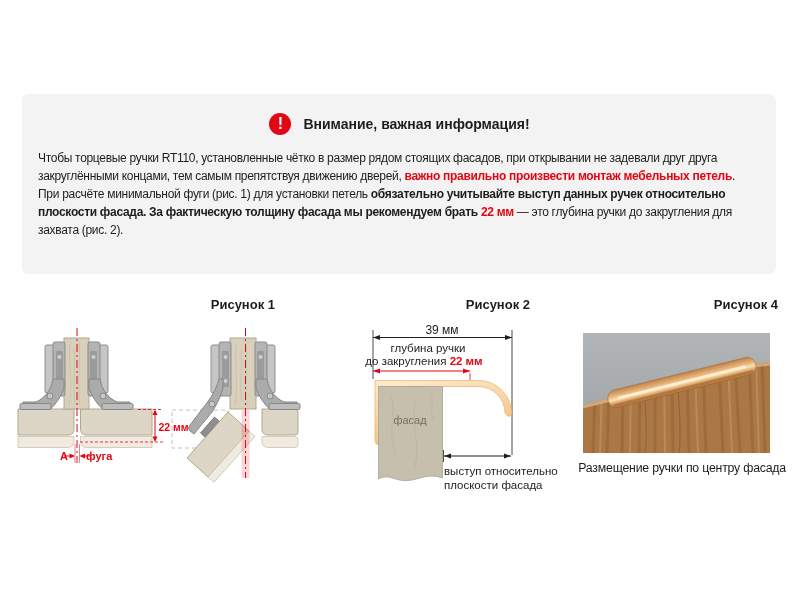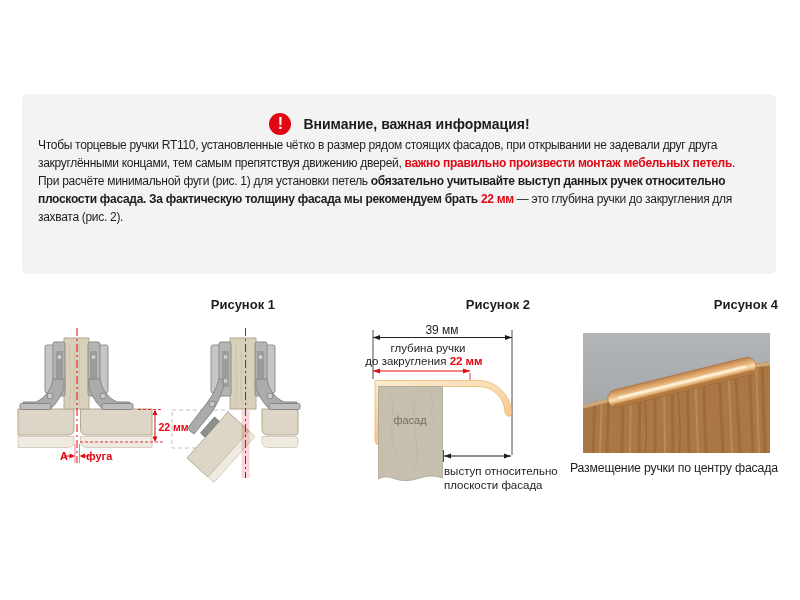--- a/index.html
+++ b/index.html
@@ -15,37 +15,37 @@
   .notice-header{
     display:flex;align-items:center;justify-content:center;gap:12px;height:24px;
   }
   .warn-icon{
     width:22px;height:22px;border-radius:50%;background:#e30613;color:#fff;
     display:flex;align-items:center;justify-content:center;
     font-weight:bold;font-size:16px;line-height:1;flex:0 0 auto;
   }
   .notice-title{font-weight:bold;font-size:14px;text-align:right;}
   .notice-text{
-    font-size:12px;line-height:18px;letter-spacing:-0.3px;
+    margin-top:13px;font-size:12px;line-height:18px;letter-spacing:-0.3px;
   }
   .notice-text .para{margin:0;}
   .b{font-weight:bold;}
   .r{color:#e30613;font-weight:bold;}
   .fig-caption{
     position:absolute;top:297px;font-weight:bold;font-size:13px;text-align:right;
   }
   #cap1{left:15px;width:260px;}
   #cap2{left:330px;width:200px;}
   #cap3{left:578px;width:200px;}
   .fig-svg{position:absolute;}
   #fig1{left:15px;top:320px;}
   #fig2{left:360px;top:322px;}
   #fig3{left:583px;top:333px;}
   .fig3-caption{
-    position:absolute;left:570px;top:461px;width:216px;text-align:left;
+    position:absolute;left:570px;top:461px;width:216px;text-align:right;
     font-size:12.3px;line-height:14px;letter-spacing:-0.2px;
   }
   svg text{font-family:"Liberation Sans", sans-serif;}
 </style>
 </head>
 <body>
 
 <div class="notice-box">
   <div class="notice-header">
     <div class="warn-icon">!</div>

